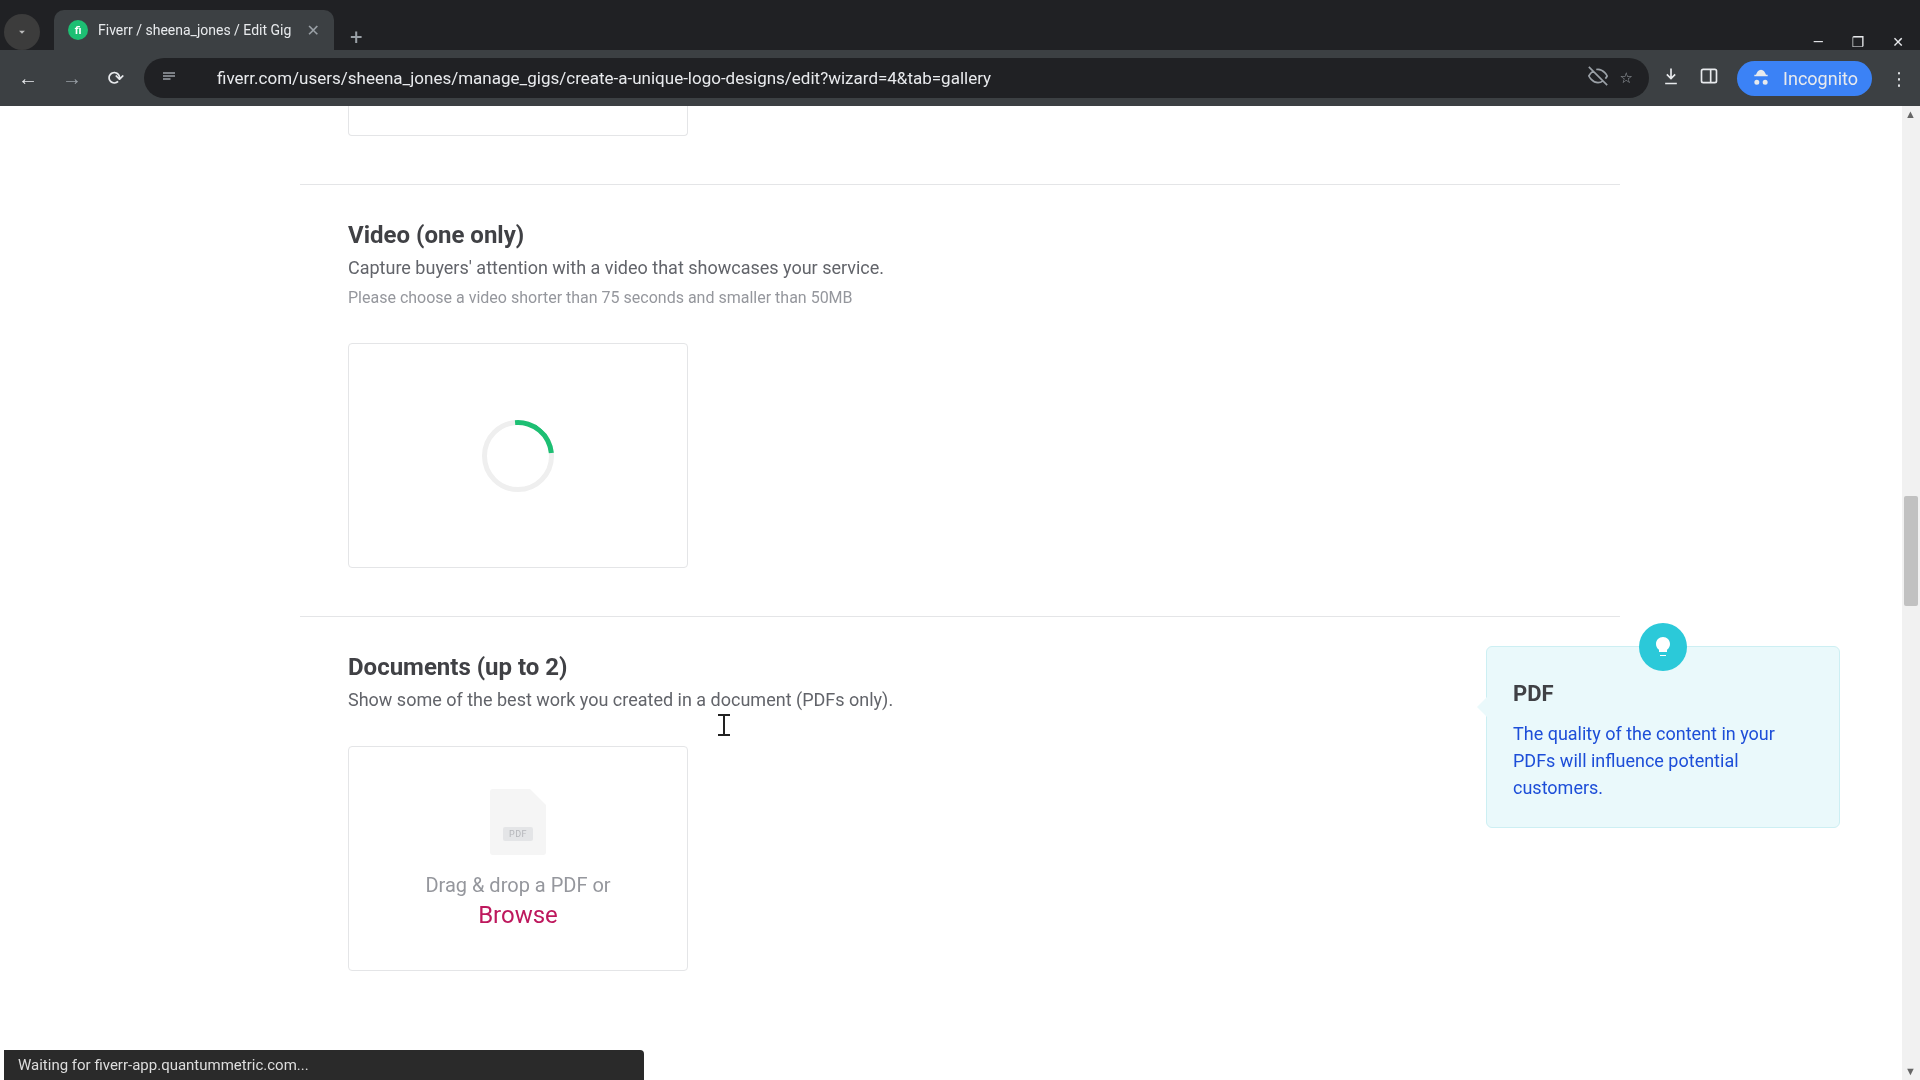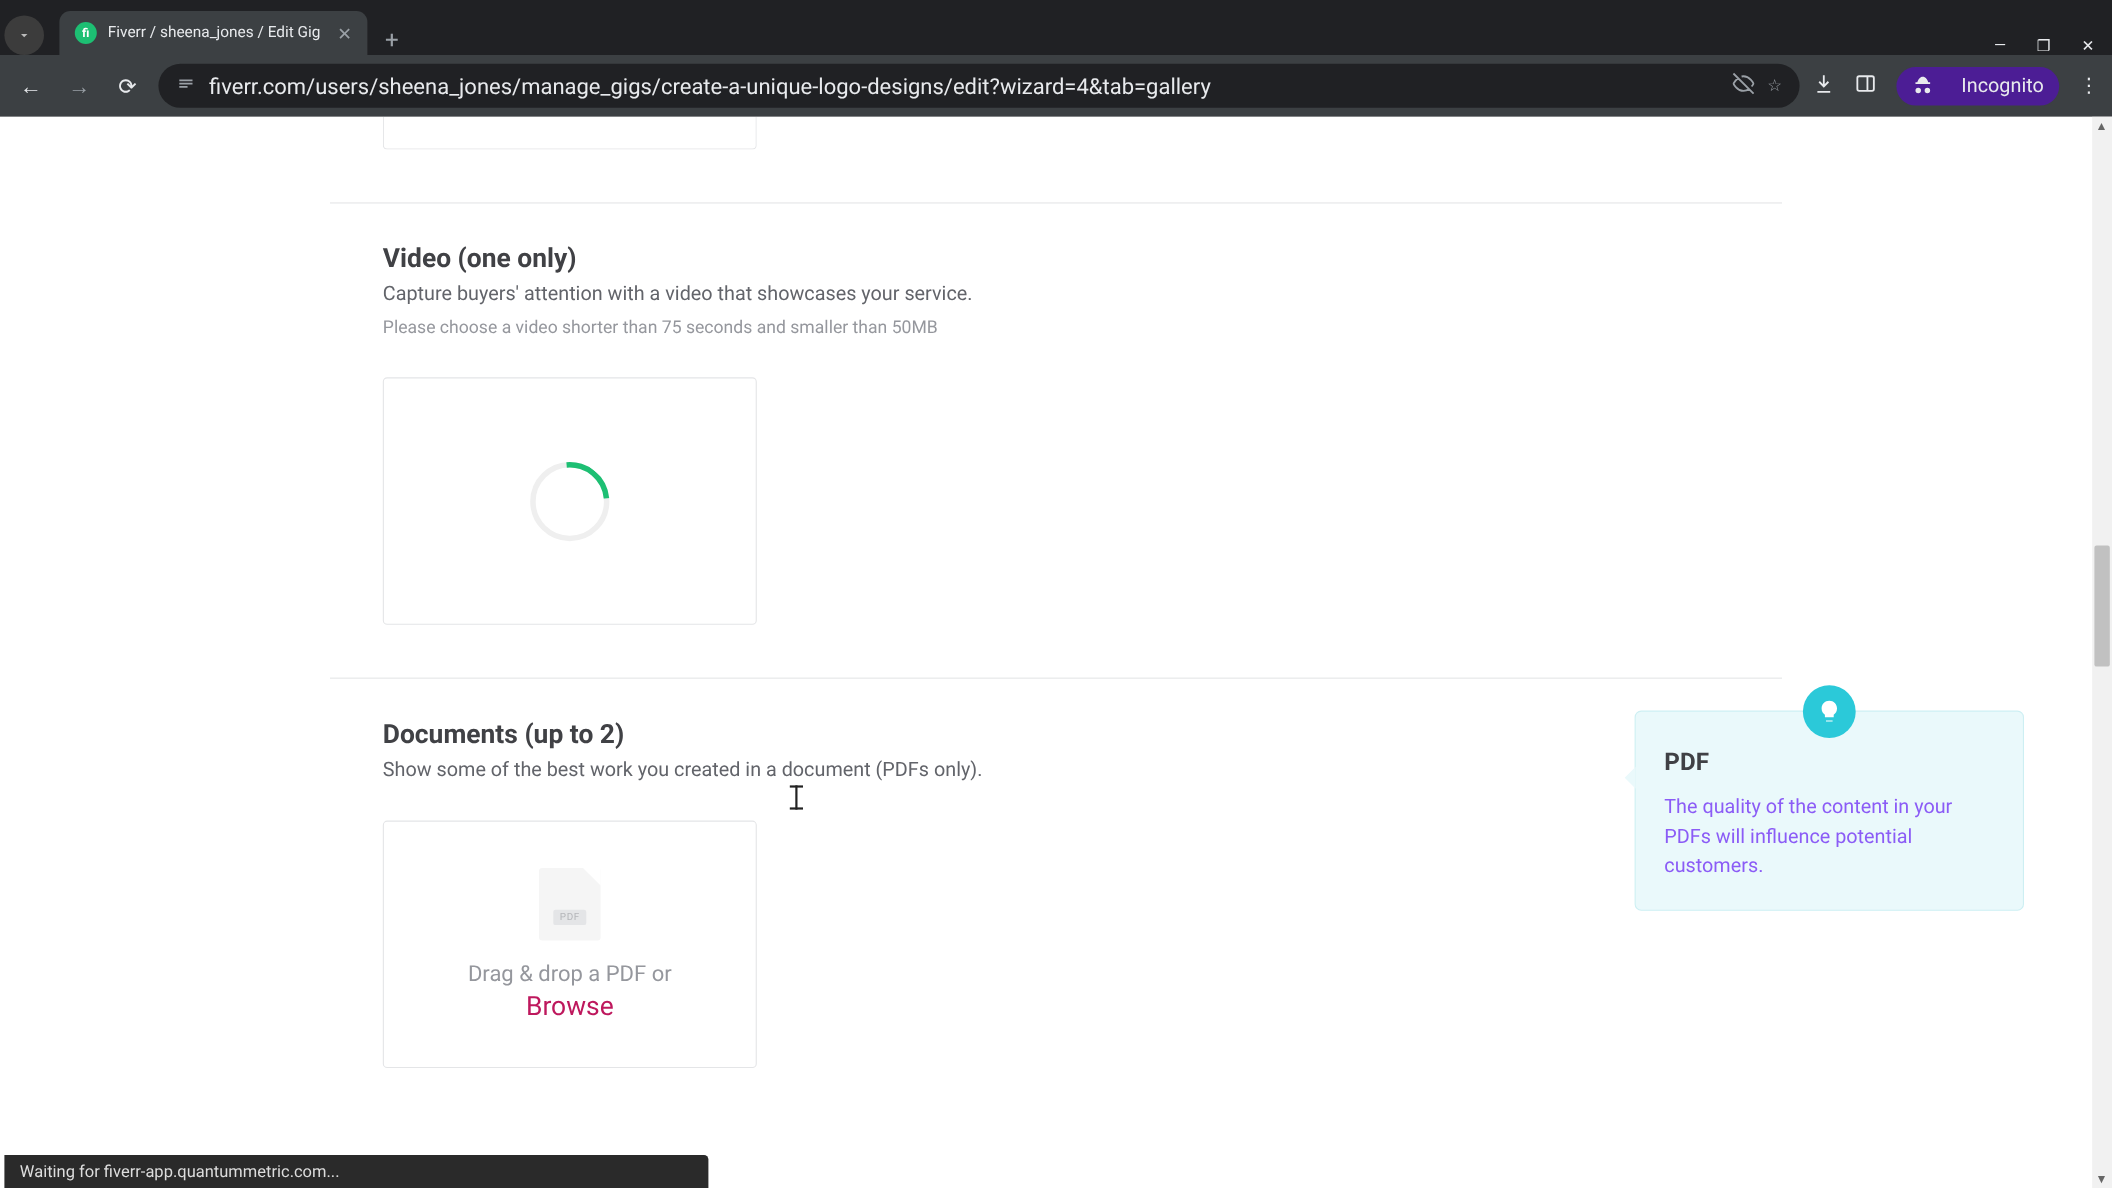--- a/index.html
+++ b/index.html
@@ -43,26 +43,26 @@
   height: 56px; background: #3c4043; display: flex; align-items: center;
   padding: 0 12px; gap: 12px;
 }
 .nav-btn { color: #9aa0a6; font-size: 20px; cursor: pointer; width: 32px; text-align: center; }
 .nav-btn.active { color: #e8eaed; }
 .url-bar {
   flex: 1; background: #202124; border-radius: 24px; height: 40px;
   display: flex; align-items: center; padding: 0 16px; gap: 12px;
 }
 .url-icon { color: #9aa0a6; font-size: 15px; }
-.url-text { color: #e8eaed; font-size: 20px; flex: 1; white-space: nowrap; }
+.url-text { color: #e8eaed; font-size: 17px; flex: 1; white-space: nowrap; margin-left: 27px; }
 .toolbar-right { display: flex; align-items: center; gap: 18px; color: #e8eaed; }
 .toolbar-right span { cursor: pointer; font-size: 18px; }
 .incognito-badge {
-  background: #4c1d95; border-radius: 20px; padding: 7px 14px;
-  display: flex; align-items: center; gap: 25px; font-size: 15px; color: #e8eaed; justify-content: flex-end;
+  background: #3b82f6; border-radius: 20px; padding: 7px 14px;
+  display: flex; align-items: center; gap: 12px; font-size: 15px; color: #e8eaed; justify-content: flex-end;
 }
 
 .viewport {
   background: #fff; height: calc(1080px - 106px); position: relative; overflow: hidden;
 }
 .content-wrapper {
   width: 1400px; margin: 0 auto; padding: 0 40px; position: relative;
 }
 .partial-box {
   width: 340px; height: 30px; border: 1px solid #e4e5e7; border-top: none;
@@ -112,21 +112,21 @@
   content: ''; position: absolute; left: -10px; top: 50px;
   border-style: solid; border-width: 10px 10px 10px 0;
   border-color: transparent #eaf9fb transparent transparent;
 }
 .tooltip-badge {
   position: absolute; top: -24px; left: 50%; transform: translateX(-50%);
   width: 48px; height: 48px; border-radius: 50%; background: #2bc9d9;
   display: flex; align-items: center; justify-content: center;
 }
 .tooltip-title { font-size: 22px; font-weight: 700; color: #404145; margin-bottom: 14px; margin-top: 8px; }
-.tooltip-text { font-size: 18px; color: #8b5cf6; line-height: 1.5; }
+.tooltip-text { font-size: 18px; color: #1d4ed8; line-height: 1.5; }
 
 .cursor {
   position: absolute; left: 723px; top: 608px; width: 2px; height: 22px;
   background: #222;
 }
 .cursor::after {
   content: ''; position: absolute; left: -5px; top: 0; width: 12px; height: 2px; background: #222;
 }
 .cursor::before {
   content: ''; position: absolute; left: -5px; bottom: 0; width: 12px; height: 2px; background: #222;

